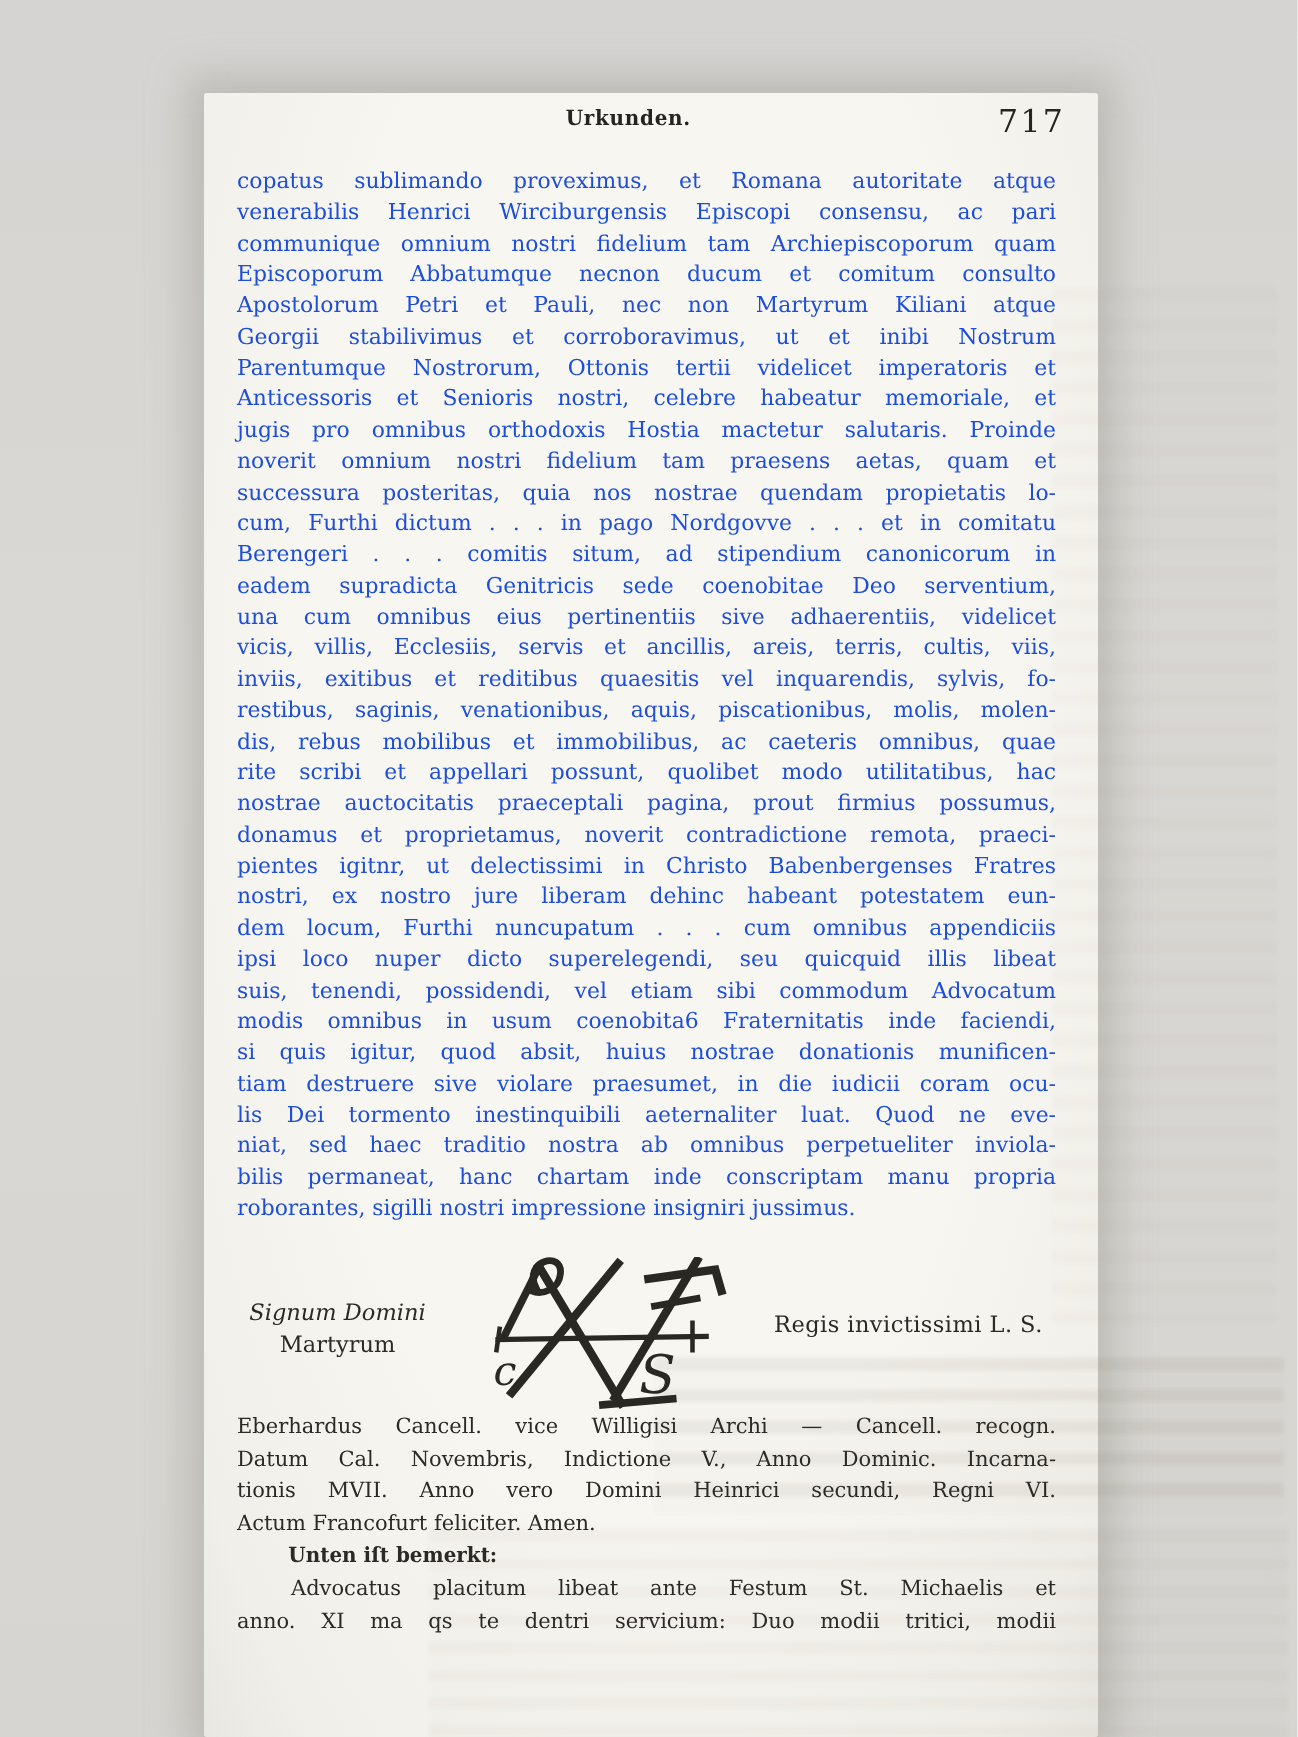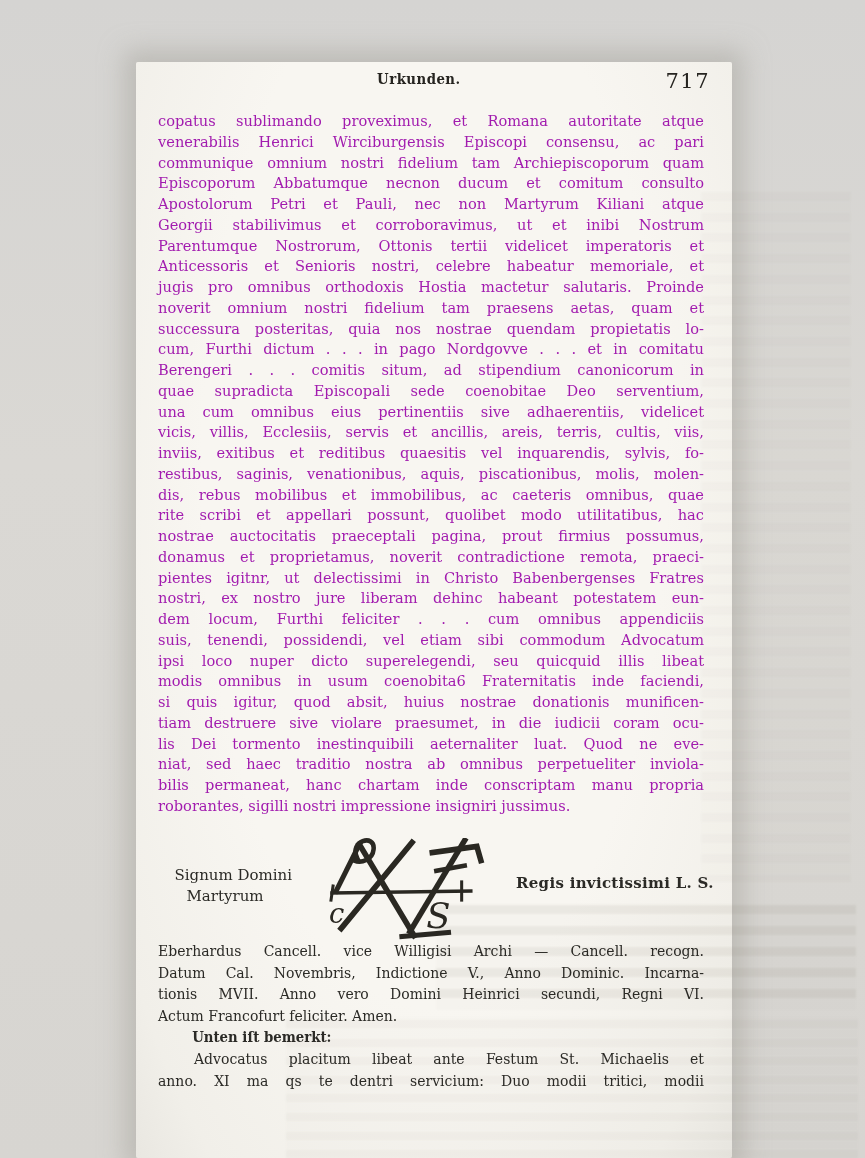--- a/index.html
+++ b/index.html
@@ -21,33 +21,33 @@
     font-size:14px;font-weight:bold;transform:scaleX(.94);color:#262420;
     letter-spacing:.5px;
   }
   .page-number{
     position:absolute;left:600px;top:69px;width:110px;text-align:right;
     font-size:21px;letter-spacing:1.5px;color:#262420;
   }
   
   .body-text{
     position:absolute;left:158px;top:111px;width:546px;
-    font-size:14.6px;line-height:20.75px;color:#a21caf;
+    font-size:14.6px;line-height:20.75px;color:#1d4ed8;
   }
   .tl{text-align:justify;text-align-last:justify;white-space:normal;}
   .tl.left{text-align-last:left;}
   
   .signum-left{
     position:absolute;left:158px;top:865px;width:134px;
     font-size:15px;line-height:21px;color:#2b2a26;text-align:center;
   }
-  .signum-left .l1{text-align:right;}
+  .signum-left .l1{text-align:center;font-style:italic;}
   .signum-right{
     position:absolute;left:516px;top:874px;width:200px;
-    font-size:15px;color:#2b2a26;letter-spacing:.3px;font-weight:bold;
+    font-size:15px;color:#2b2a26;letter-spacing:.3px;
   }
   .monogram{position:absolute;left:329px;top:838px;width:160px;height:106px;}
   .monogram path,.monogram line{stroke:#2a2822;fill:none;stroke-linecap:square;}
   .monogram text{fill:#2a2822;font-family:"DejaVu Serif","Liberation Serif",serif;}
   
   .closing{
     position:absolute;left:158px;top:941px;width:546px;
     font-size:14px;line-height:21.6px;color:#2b2a26;
   }
   .indent{text-indent:36px;}
@@ -86,34 +86,34 @@
   <div class="tl">Episcoporum Abbatumque necnon ducum et comitum consulto</div>
   <div class="tl">Apostolorum Petri et Pauli, nec non Martyrum Kiliani atque</div>
   <div class="tl">Georgii stabilivimus et corroboravimus, ut et inibi Nostrum</div>
   <div class="tl">Parentumque Nostrorum, Ottonis tertii videlicet imperatoris et</div>
   <div class="tl">Anticessoris et Senioris nostri, celebre habeatur memoriale, et</div>
   <div class="tl">jugis pro omnibus orthodoxis Hostia mactetur salutaris.  Proinde</div>
   <div class="tl">noverit omnium nostri fidelium tam praesens aetas, quam et</div>
   <div class="tl">successura posteritas, quia nos nostrae quendam propietatis lo-</div>
   <div class="tl">cum, Furthi dictum . . . in pago Nordgovve . . . et in comitatu</div>
   <div class="tl">Berengeri . . . comitis situm, ad stipendium canonicorum in</div>
-  <div class="tl">quae supradicta Episcopali sede coenobitae Deo serventium,</div>
+  <div class="tl">eadem supradicta Genitricis sede coenobitae Deo serventium,</div>
   <div class="tl">una cum omnibus eius pertinentiis sive adhaerentiis, videlicet</div>
   <div class="tl">vicis, villis, Ecclesiis, servis et ancillis, areis, terris, cultis, viis,</div>
   <div class="tl">inviis, exitibus et reditibus quaesitis vel inquarendis, sylvis, fo-</div>
   <div class="tl">restibus, saginis, venationibus, aquis, piscationibus, molis, molen-</div>
   <div class="tl">dis, rebus mobilibus et immobilibus, ac caeteris omnibus, quae</div>
   <div class="tl">rite scribi et appellari possunt, quolibet modo utilitatibus, hac</div>
   <div class="tl">nostrae auctocitatis praeceptali pagina, prout firmius possumus,</div>
   <div class="tl">donamus et proprietamus, noverit contradictione remota, praeci-</div>
   <div class="tl">pientes igitnr, ut delectissimi in Christo Babenbergenses Fratres</div>
   <div class="tl">nostri, ex nostro jure liberam dehinc habeant potestatem eun-</div>
-  <div class="tl">dem locum, Furthi feliciter . . . cum omnibus appendiciis</div>
+  <div class="tl">dem locum, Furthi nuncupatum . . . cum omnibus appendiciis</div>
+  <div class="tl">ipsi loco nuper dicto superelegendi, seu quicquid illis libeat</div>
   <div class="tl">suis, tenendi, possidendi, vel etiam sibi commodum Advocatum</div>
-  <div class="tl">ipsi loco nuper dicto superelegendi, seu quicquid illis libeat</div>
   <div class="tl">modis omnibus in usum coenobita6 Fraternitatis inde faciendi,</div>
   <div class="tl">si quis igitur, quod absit, huius nostrae donationis munificen-</div>
   <div class="tl">tiam destruere sive violare praesumet, in die iudicii coram ocu-</div>
   <div class="tl">lis Dei tormento inestinquibili aeternaliter luat.  Quod ne eve-</div>
   <div class="tl">niat, sed haec traditio nostra ab omnibus perpetueliter inviola-</div>
   <div class="tl">bilis permaneat, hanc chartam inde conscriptam manu propria</div>
   <div class="tl left">roborantes, sigilli nostri impressione insigniri jussimus.</div>
 </div>
 
 <div class="signum-left">

